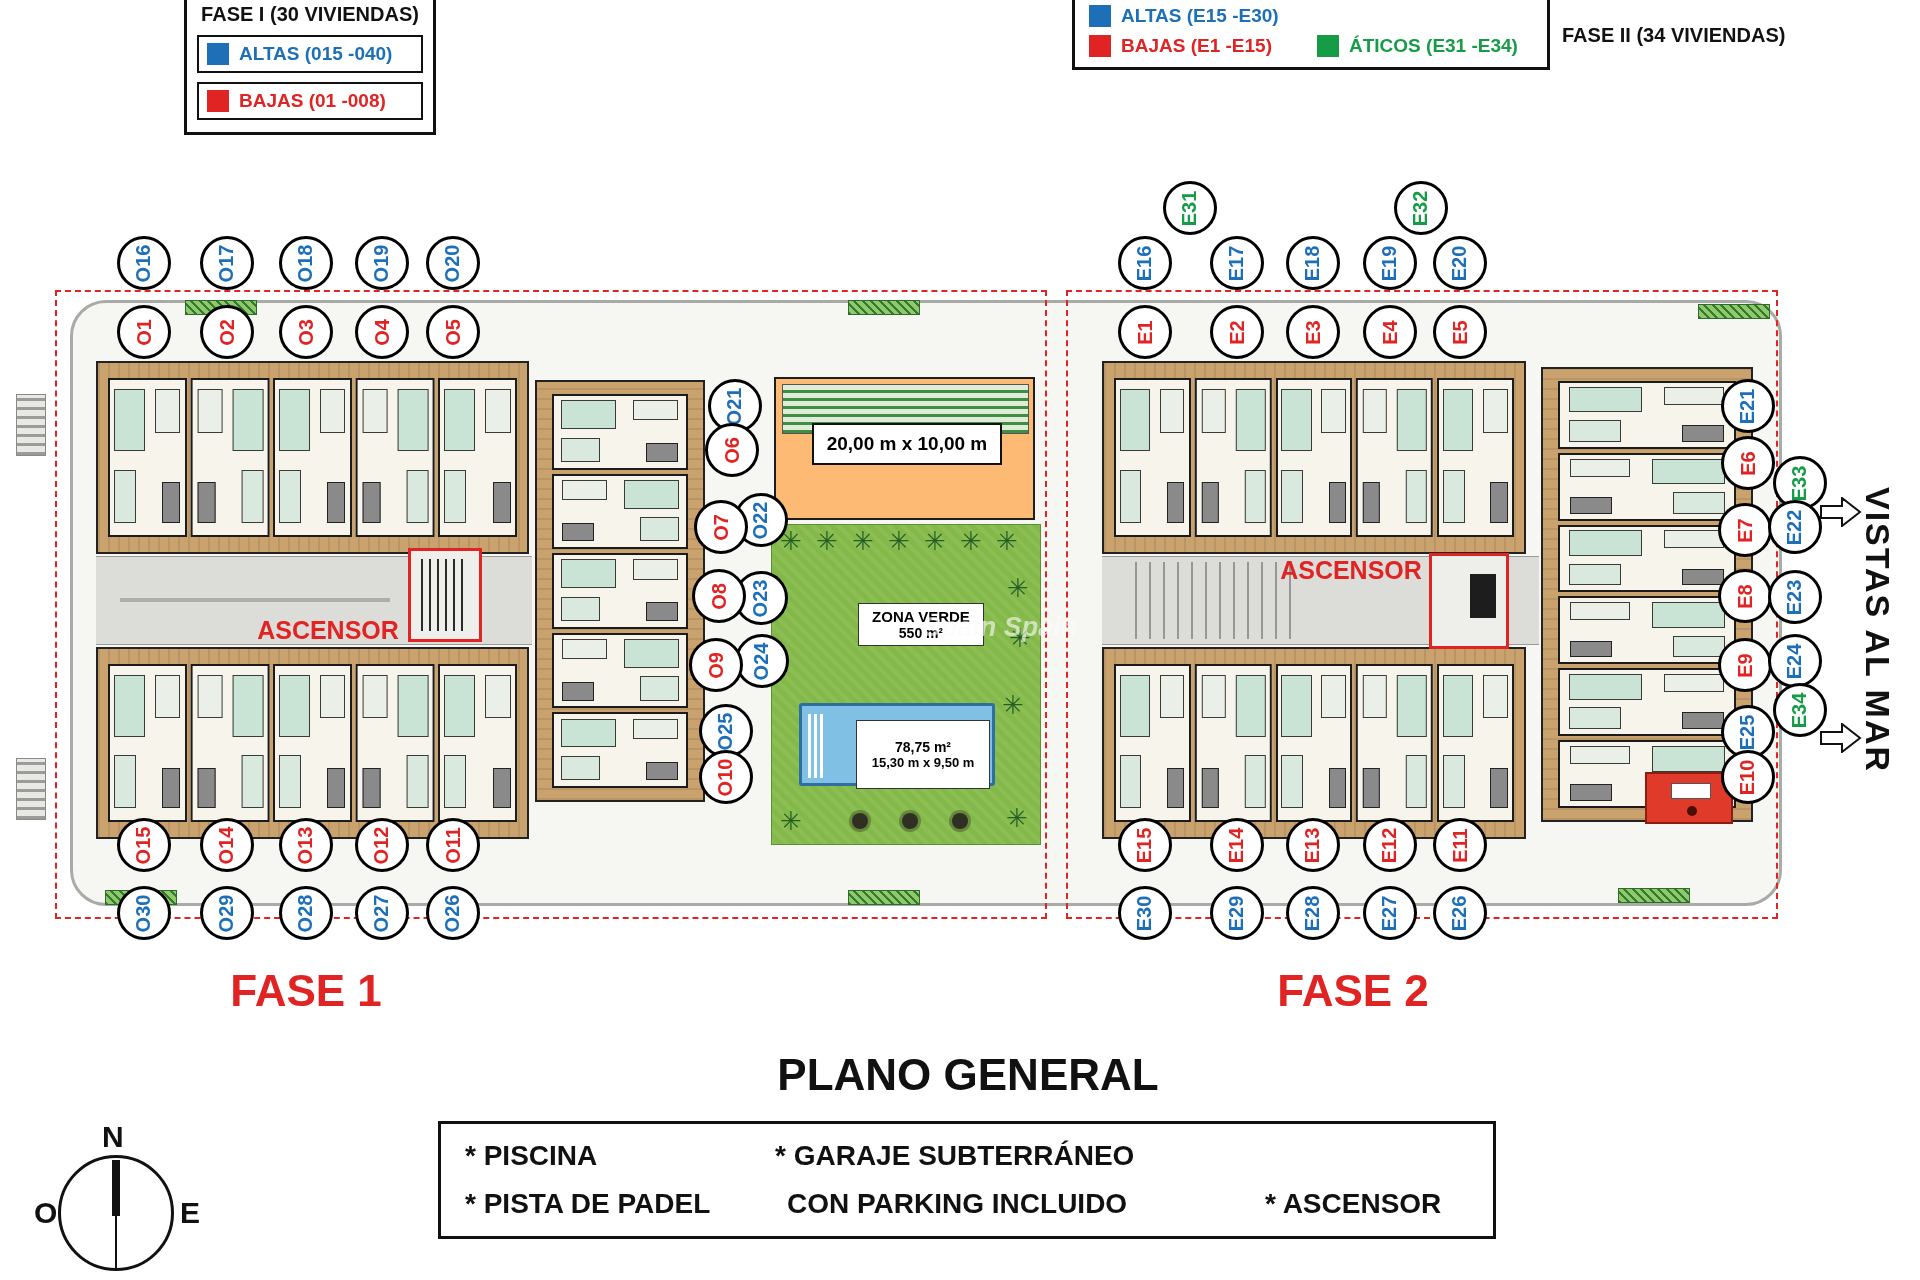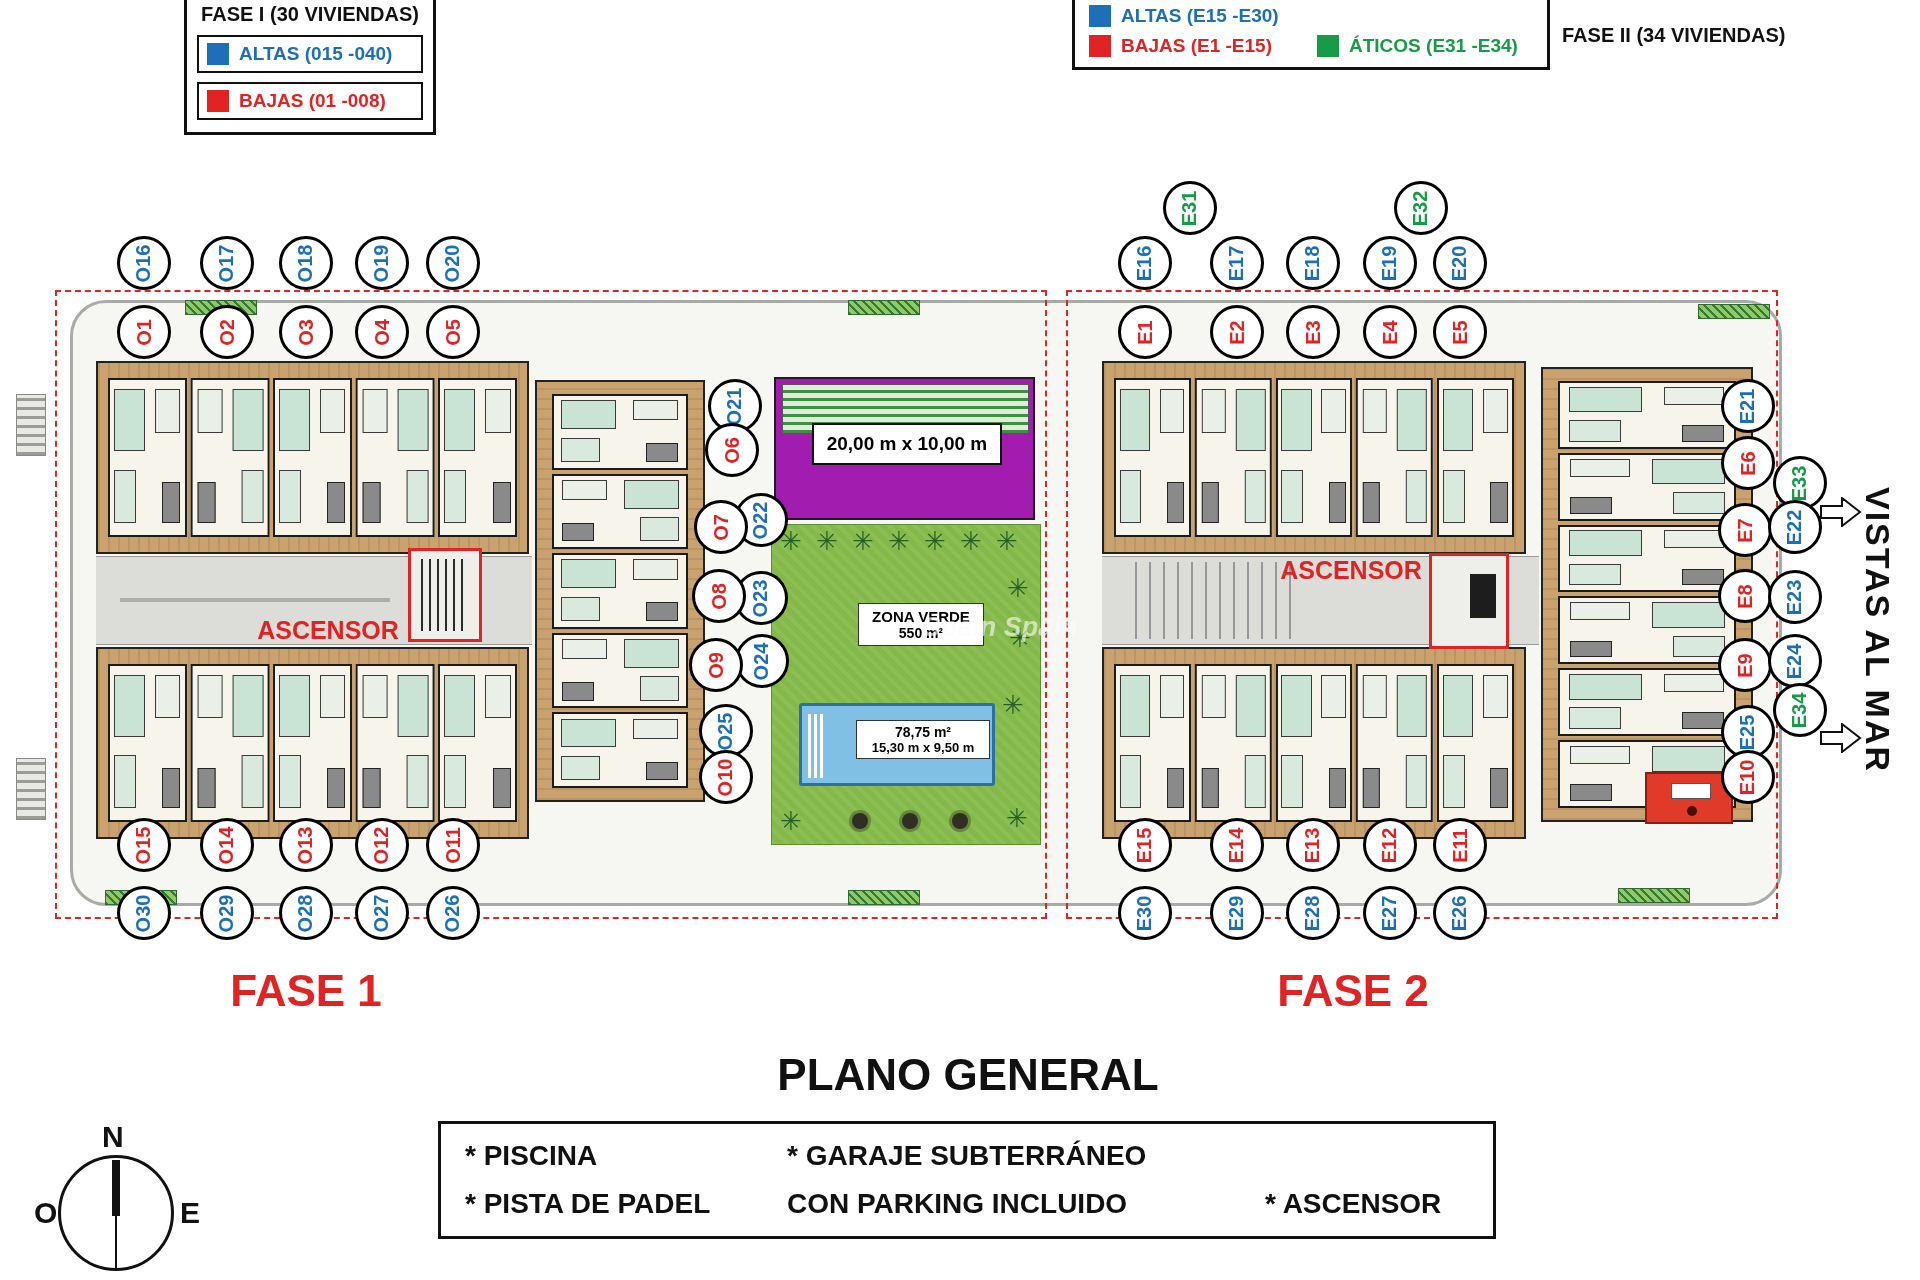--- a/index.html
+++ b/index.html
@@ -46,35 +46,35 @@
   .road{background:#dcdcd9;border-top:1.5px solid #9a9a97;border-bottom:1.5px solid #9a9a97;z-index:8;}
   .road-line{background:#aeaeac;z-index:9;}
   .road-hatch{background:repeating-linear-gradient(90deg,#97979a 0 2px,transparent 2px 14px);z-index:9;}
 
   .lift{border:3px solid var(--bajas);background:#eeeeea;z-index:20;}
   .lift-stripes{position:absolute;left:10px;top:8px;right:10px;bottom:8px;
                 background:repeating-linear-gradient(90deg,#2b2b2b 0 2.5px,transparent 2.5px 8px);}
   .lift-shaft{position:absolute;right:10px;top:18px;width:26px;height:44px;background:#1d1d1d;}
   .asc-label{color:var(--bajas);font-weight:bold;font-size:25px;z-index:25;text-align:center;white-space:nowrap;}
 
-  .padel{left:774px;top:377px;width:261px;height:143px;background:#a21caf;border:2.5px solid #1d1d1d;z-index:12;}
+  .padel{left:774px;top:377px;width:261px;height:143px;background:#fdba74;border:2.5px solid #1d1d1d;z-index:12;}
   .padel-band{position:absolute;left:6px;top:5px;width:247px;height:50px;border:1px solid #555;
               background:repeating-linear-gradient(0deg,#3f8f43 0 3px,#dfecd9 3px 8px);}
   .padel-label{position:absolute;left:36px;top:44px;width:190px;height:42px;background:#fff;border:2px solid #111;
                display:flex;align-items:center;justify-content:center;font-size:19px;font-weight:bold;z-index:13;white-space:nowrap;}
 
   .gz{left:771px;top:524px;width:270px;height:321px;background-color:#83b948;border:1px solid #5d8f33;z-index:12;
       background-image:repeating-linear-gradient(45deg, rgba(255,255,255,.07) 0 4px, transparent 4px 9px);}
   .gz-label{position:absolute;left:86px;top:78px;width:126px;background:#fff;border:1.5px solid #333;text-align:center;padding:4px 2px;z-index:14;}
   .gz-label .t1{font-size:15px;font-weight:bold;display:block;}
   .gz-label .t2{font-size:14px;font-weight:bold;display:block;}
   .pool{position:absolute;left:27px;top:178px;width:196px;height:83px;background:#7fc0e4;border:3px solid #2d6fa3;border-radius:3px;z-index:13;}
   .pool-steps{position:absolute;left:6px;top:8px;width:16px;height:64px;
               background:repeating-linear-gradient(90deg,#ffffff 0 3px,transparent 3px 6px);}
-  .pool-label{position:absolute;left:54px;top:14px;width:134px;background:#fff;border:1.5px solid #333;text-align:center;padding:3px 1px;z-index:14;}
+  .pool-label{position:absolute;left:54px;top:14px;width:134px;background:#fff;border:1.5px solid #333;text-align:center;padding:18px 1px;z-index:14;}
   .pool-label .t1{font-size:14px;font-weight:bold;display:block;}
   .pool-label .t2{font-size:13px;font-weight:bold;display:block;}
   .palm{position:absolute;width:26px;height:26px;z-index:15;}
   .palm::before{content:"✳";font-size:26px;line-height:26px;color:#275e27;display:block;text-align:center;}
   .table-icon{position:absolute;width:16px;height:16px;border-radius:50%;background:#2f2f24;z-index:15;box-shadow:0 0 0 3px rgba(40,40,25,.35);}
 
   .wm{left:880px;top:612px;width:240px;text-align:center;z-index:30;color:rgba(250,250,250,.62);
       font-style:italic;font-size:27px;font-weight:bold;}
 
   .redroom{left:1645px;top:772px;width:88px;height:52px;background:#e03a2a;border:2px solid #8c1d12;z-index:22;}
@@ -93,21 +93,21 @@
           background:repeating-linear-gradient(0deg,#9b9b98 0 3px,#e8e8e4 3px 9px);}
   .planter{width:72px;height:15px;border:1px solid #2f6b2f;z-index:6;
            background:repeating-linear-gradient(45deg,#2f7d32 0 2px,#93c86a 2px 6px);}
 
   .fase-label{font-size:44px;font-weight:bold;color:var(--bajas);z-index:55;text-align:center;white-space:nowrap;}
   .plan-title{left:740px;top:1050px;width:456px;text-align:center;font-size:44px;font-weight:bold;color:#111;z-index:55;}
 
   .footer-box{left:438px;top:1121px;width:1058px;height:118px;border:3.5px solid #111;background:#fff;z-index:60;}
   .footer-box span{position:absolute;font-weight:bold;font-size:28px;color:#111;white-space:nowrap;}
   .ft-piscina{left:24px;top:16px;}
-  .ft-garaje{left:346px;top:16px;}
+  .ft-garaje{left:334px;top:16px;}
   .ft-pista{left:24px;top:64px;}
   .ft-parking{left:346px;top:64px;}
   .ft-ascensor{left:824px;top:64px;}
 
   .compass-circle{left:58px;top:1155px;width:116px;height:116px;border:3px solid #111;border-radius:50%;background:#fff;z-index:55;}
   .compass-needle{left:112px;top:1160px;width:8px;height:56px;background:#111;z-index:56;}
   .compass-needle-thin{left:115px;top:1216px;width:2px;height:52px;background:#111;z-index:56;}
   .compass-letter{font-size:30px;font-weight:bold;color:#111;z-index:57;}
   .c-n{left:102px;top:1120px;}
   .c-o{left:34px;top:1196px;}

